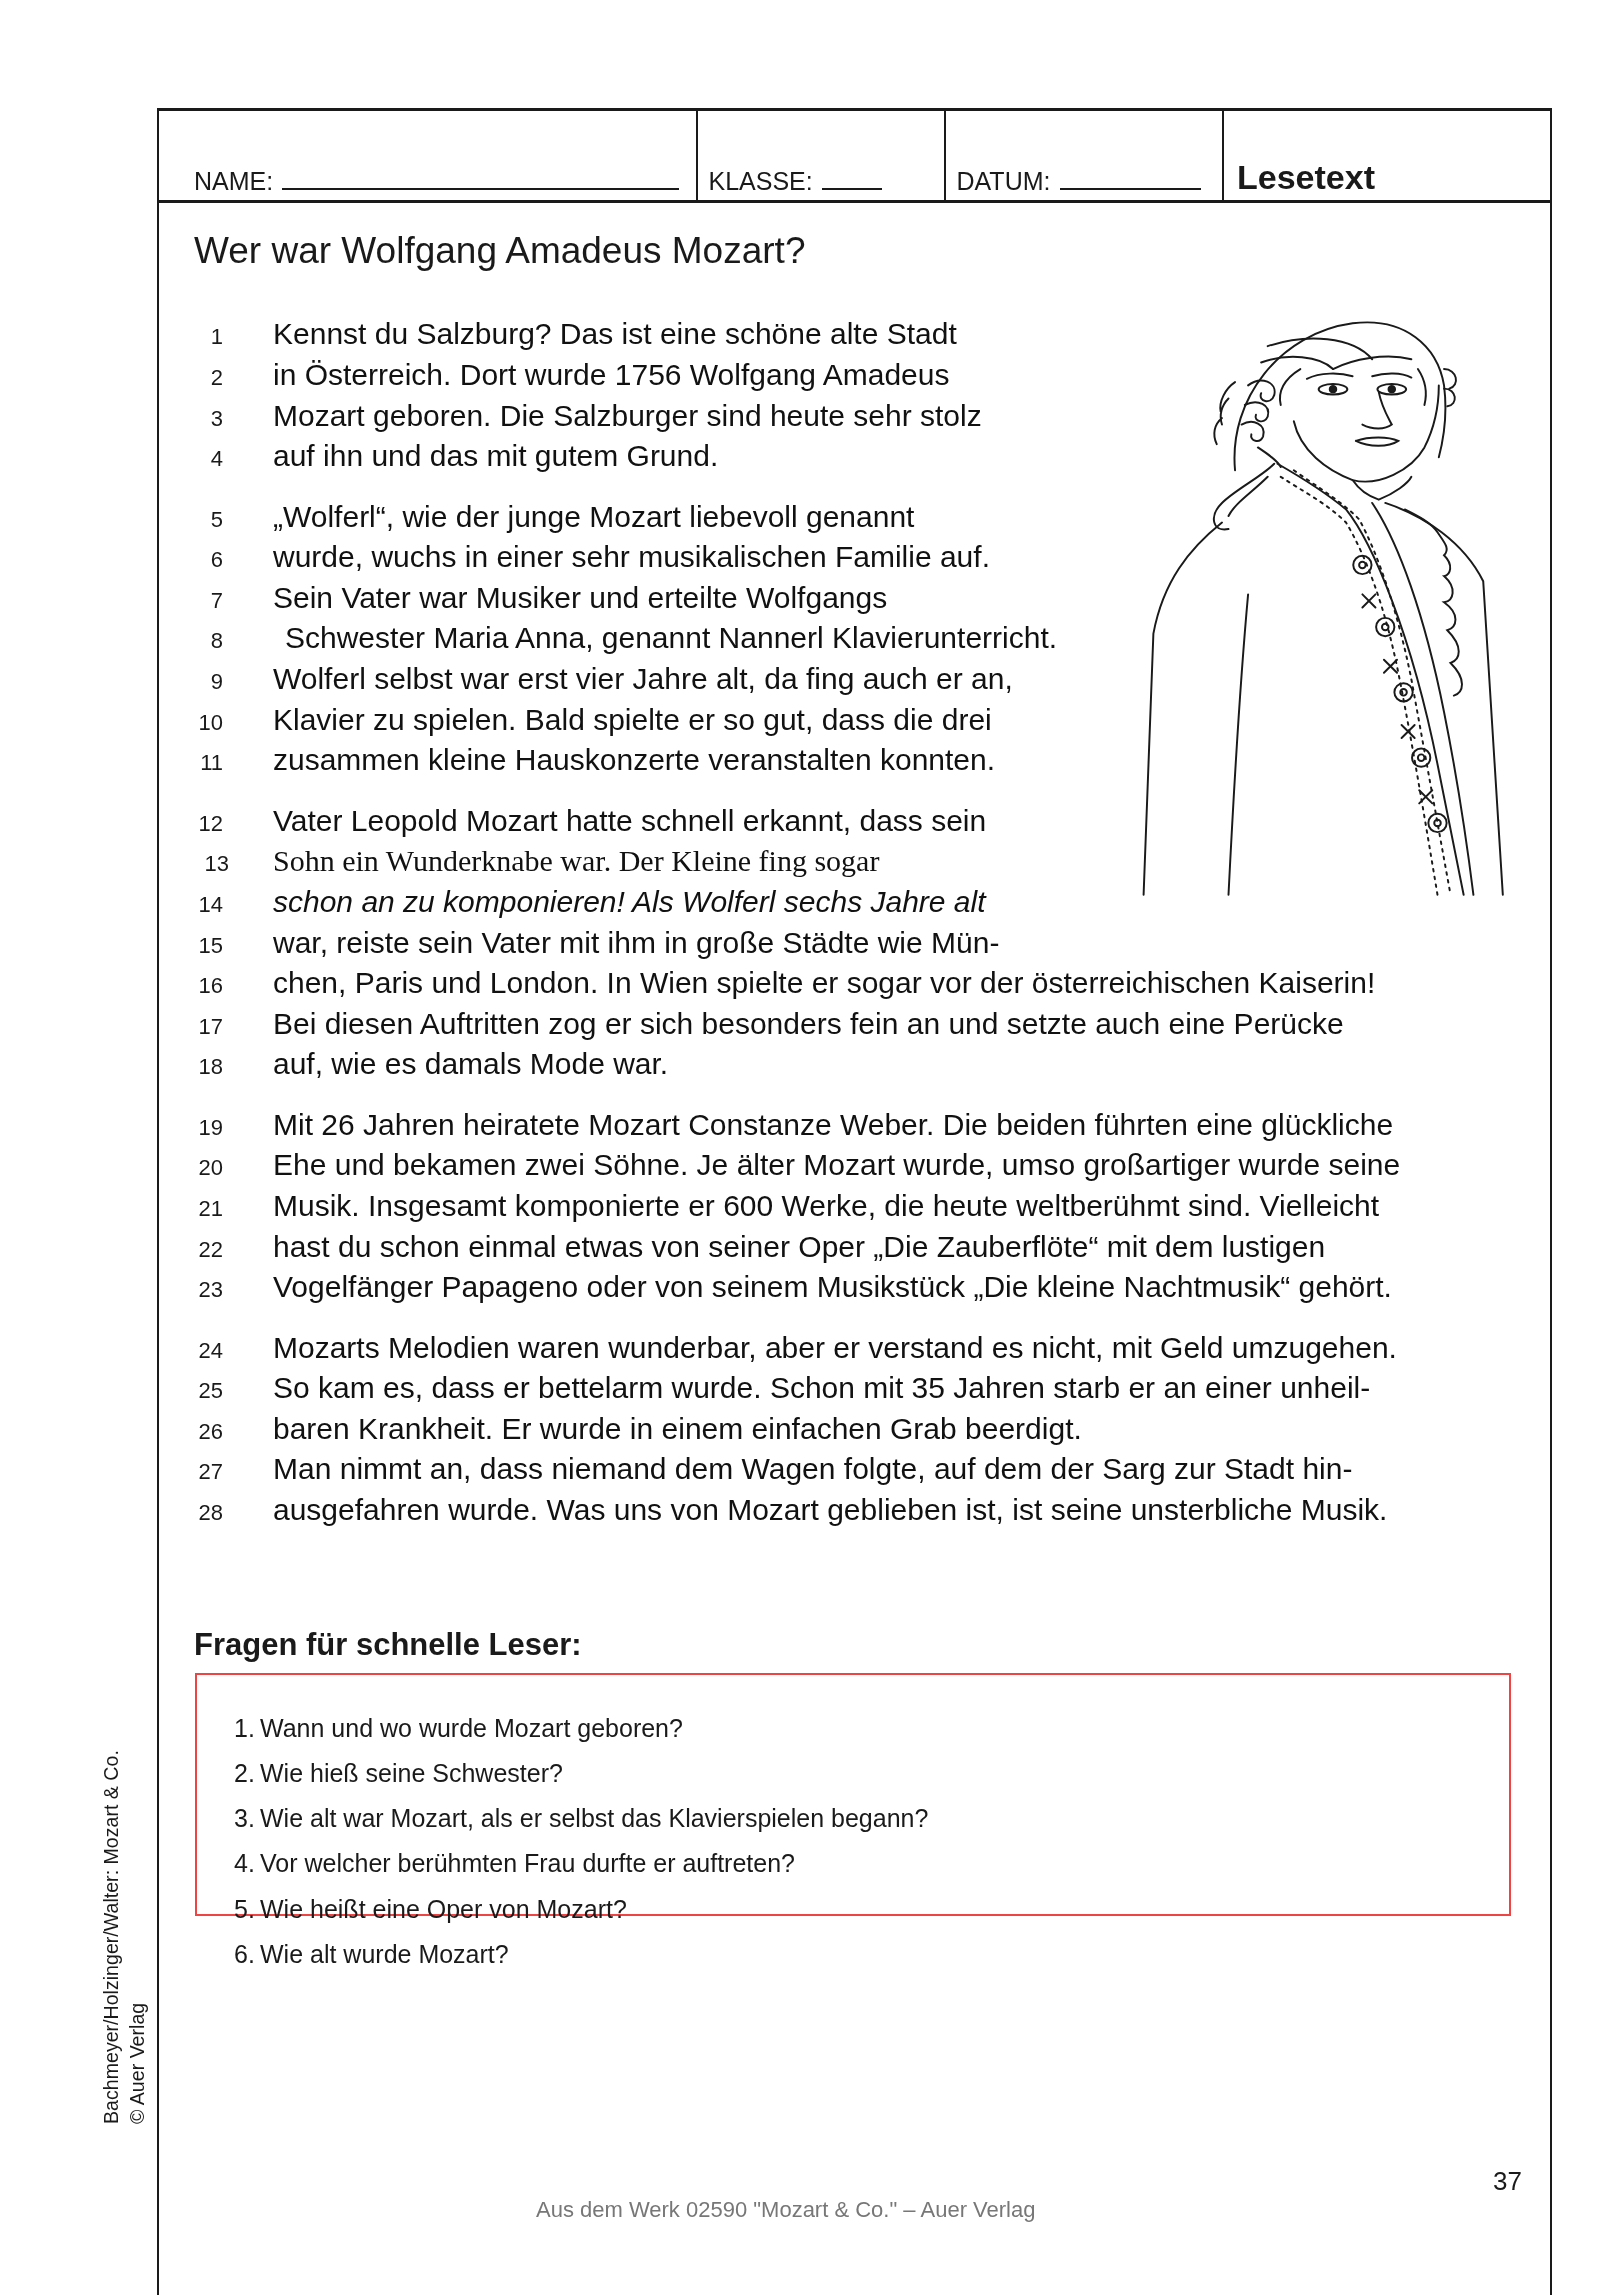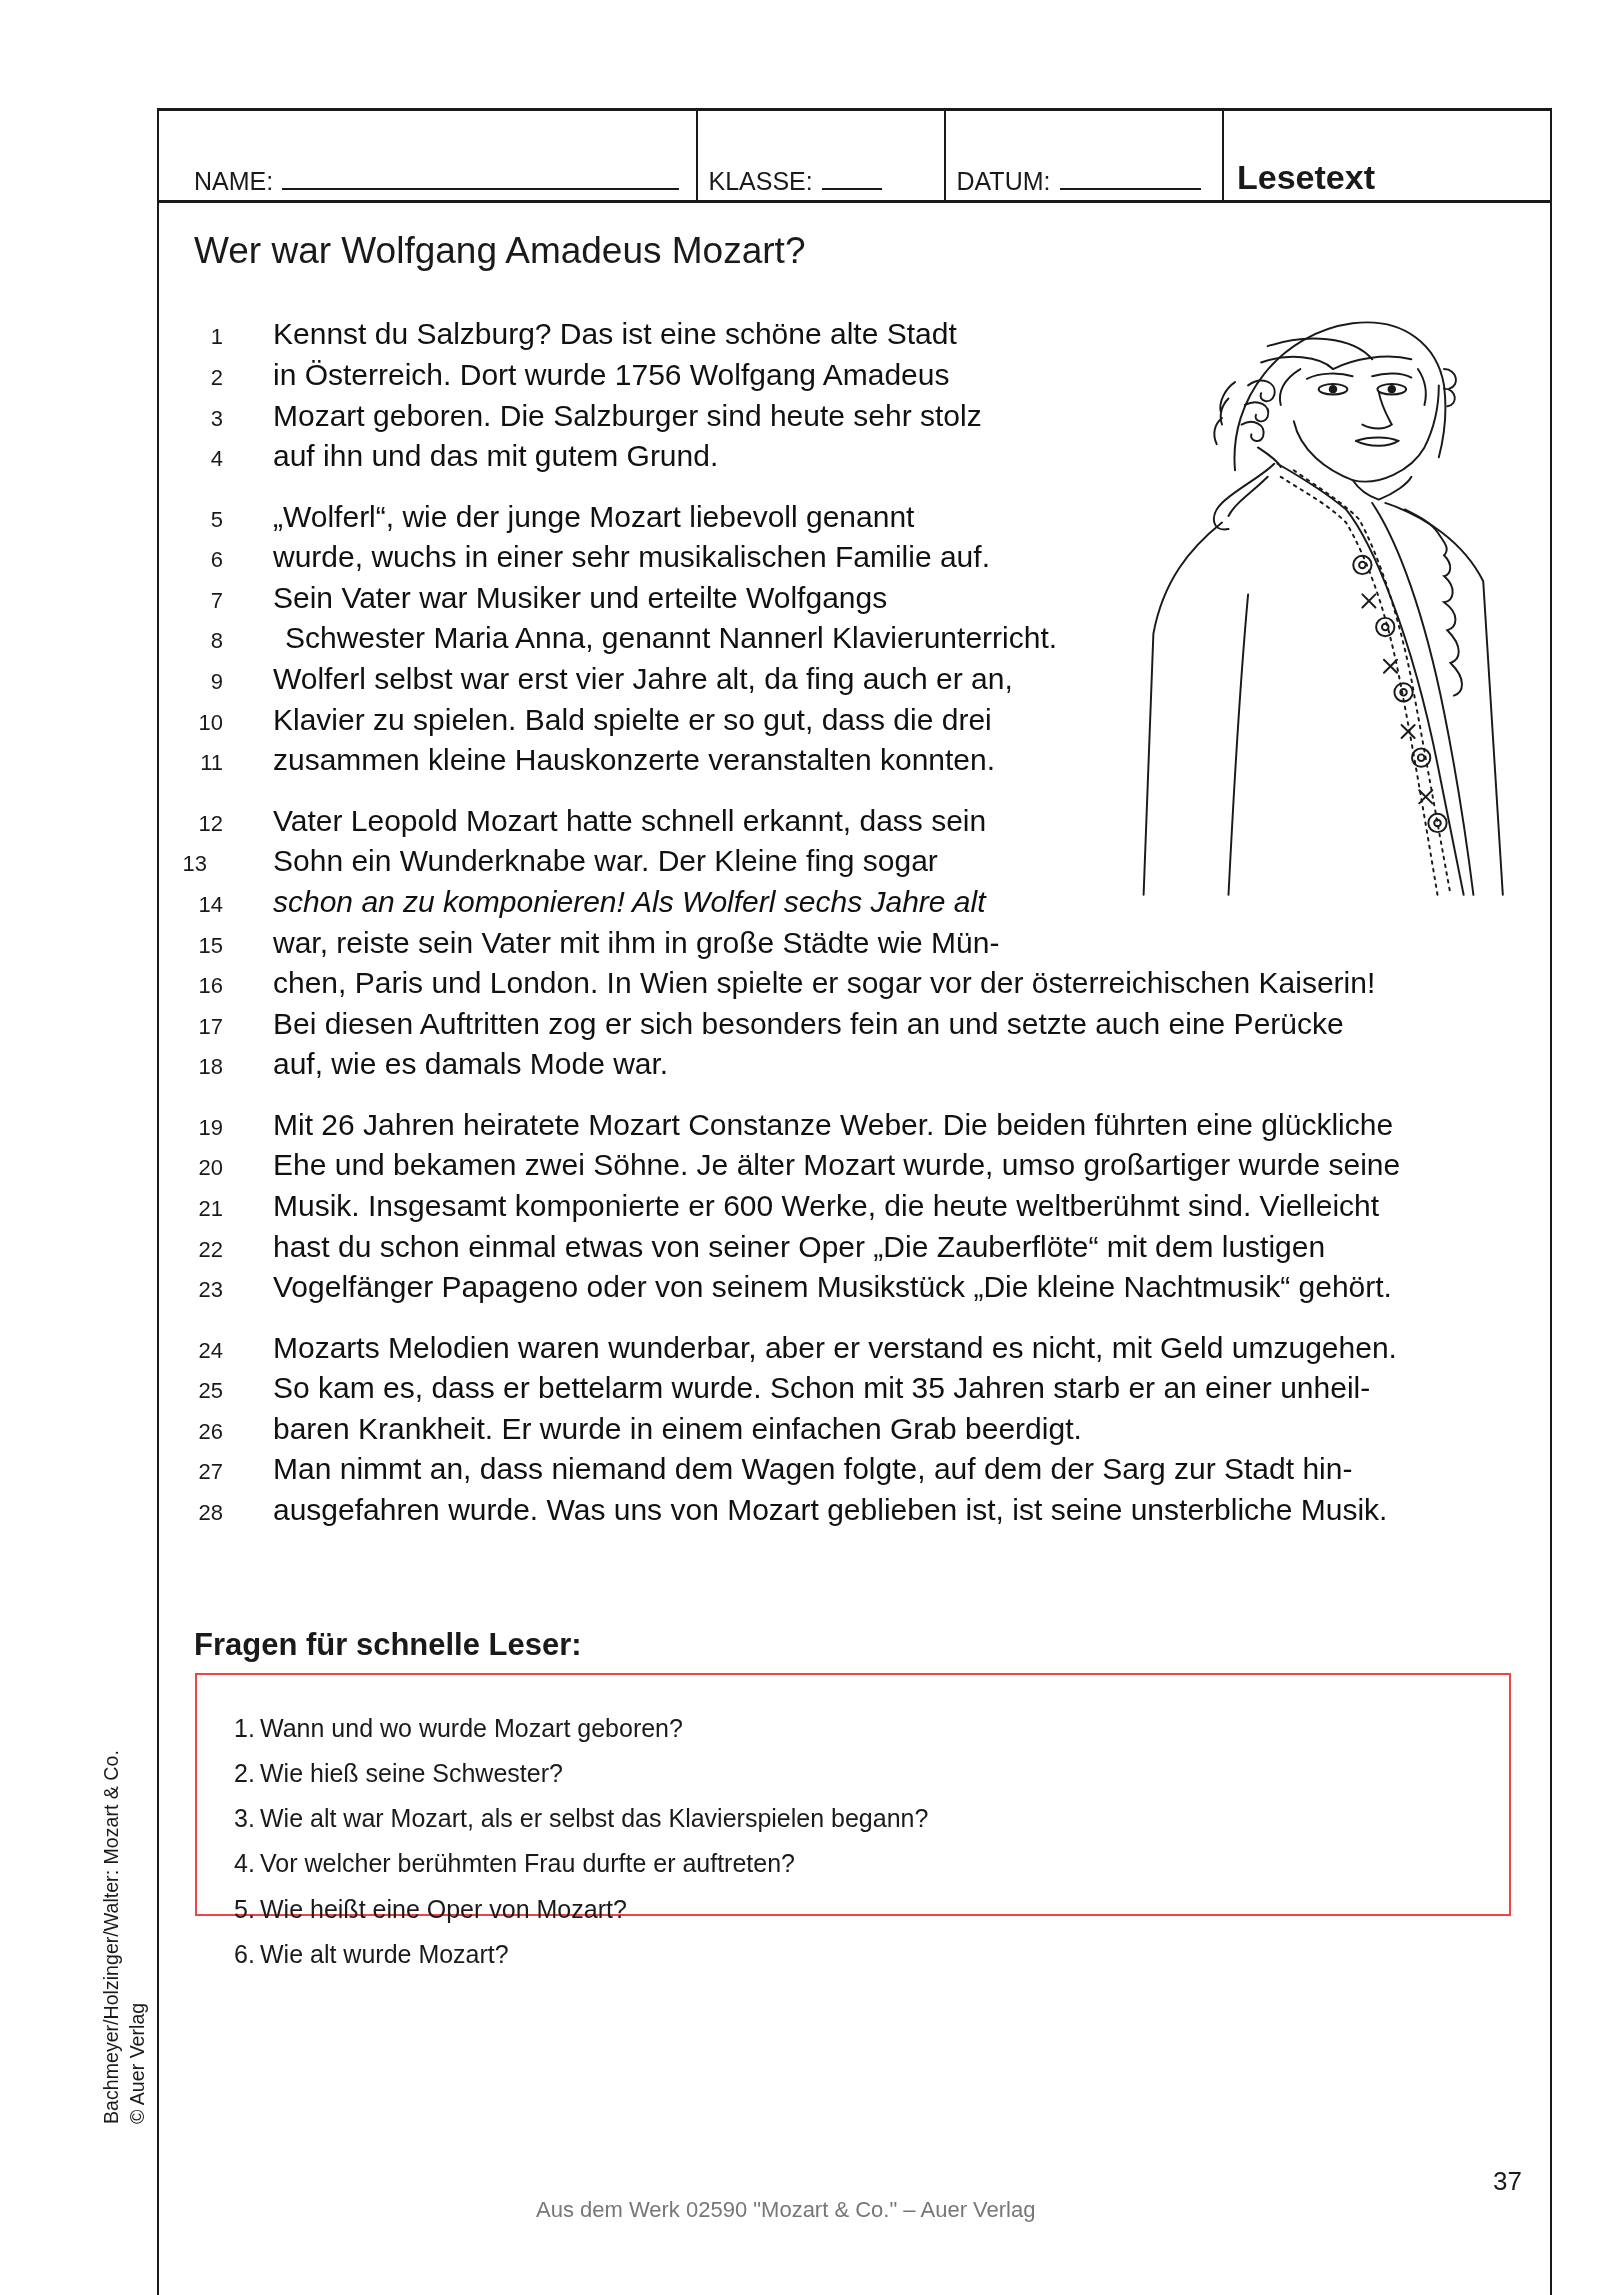--- a/index.html
+++ b/index.html
@@ -126,22 +126,22 @@
     </div>
     <div class="line" style="top: 738px;">
       <span class="lnum" style="left: 182px; top: 11.8px;">11</span>
       <span class="ltext" style="top: 5.2px;">zusammen kleine Hauskonzerte veranstalten konnten.</span>
     </div>
     <div class="line" style="top: 799px;">
       <span class="lnum" style="left: 182px; top: 11.8px;">12</span>
       <span class="ltext" style="top: 5.2px;">Vater Leopold Mozart hatte schnell erkannt, dass sein</span>
     </div>
     <div class="line" style="top: 839px;">
-      <span class="lnum" style="left: 166px; top: 11.8px;">13</span>
-      <span class="ltext" style="top: 5.2px;">Sohn ein Wunderknabe war. Der Kleine fing sogar</span>
+      <span class="lnum" style="left: 188px; top: 11.8px;">13</span>
+      <span class="ltext" style="top: 5.2px; font-family: Liberation Serif, serif;">Sohn ein Wunderknabe war. Der Kleine fing sogar</span>
     </div>
     <div class="line" style="top: 880px;">
       <span class="lnum" style="left: 182px; top: 11.8px;">14</span>
       <span class="ltext" style="top: 5.2px; font-style: italic;">schon an zu komponieren! Als Wolferl sechs Jahre alt</span>
     </div>
     <div class="line" style="top: 921px;">
       <span class="lnum" style="left: 182px; top: 11.8px;">15</span>
       <span class="ltext" style="top: 5.2px;">war, reiste sein Vater mit ihm in große Städte wie Mün-</span>
     </div>
     <div class="line" style="top: 961px;">

